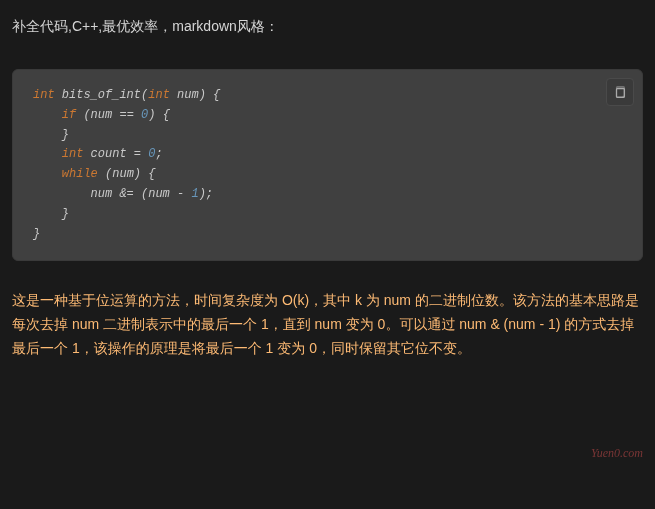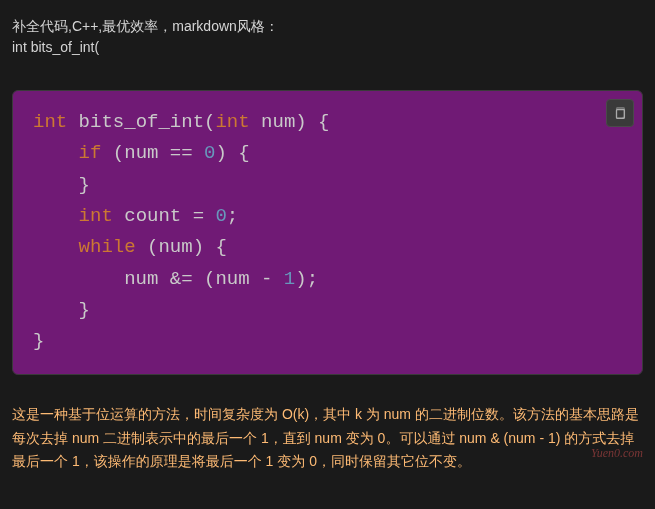--- a/index.html
+++ b/index.html
@@ -17,29 +17,30 @@
       overflow: hidden;
     }
     .header {
       padding: 16px 24px 20px 12px;
     }
     .prompt-text {
       color: #d4d4d4;
       line-height: 1.5;
     }
     .code-block {
-      background: #701a75;
+      background: #404040;
       border: 1px solid #3a3a3a;
       border-radius: 6px;
       margin: 12px;
       position: relative;
       padding: 16px 20px;
       font-family: "Consolas", "Monaco", "Courier New", monospace;
-      font-size: 19px;
+      font-size: 12px;
       line-height: 1.65;
+      font-style: italic;
     }
     .copy-button {
       position: absolute;
       top: 8px;
       right: 8px;
       width: 28px;
       height: 28px;
       background: #3a3a3a;
       border: 1px solid #4a4a4a;
       border-radius: 4px;
@@ -75,21 +76,20 @@
       font-style: italic;
       font-size: 12px;
       opacity: 0.85;
     }
   </style>
 </head>
 <body>
 
 <div class="header">
   <div class="prompt-text">补全代码,C++,最优效率，markdown风格：</div>
-  <div class="prompt-text">int bits_of_int(</div>
 </div>
 
 <div class="code-block">
   <div class="copy-button">
     <svg class="copy-icon" viewBox="0 0 16 16" fill="none" stroke="#aaa" stroke-width="1.5">
       <rect x="4" y="4" width="9" height="10" rx="1"></rect>
       <path d="M4 4 V3 a1 1 0 0 1 1-1 h7 a1 1 0 0 1 1 1 v9 a1 1 0 0 1 -1 1 h-1" stroke-opacity="0.5"></path>
     </svg>
   </div>
   <div class="code-line"><span class="kw-type">int</span><span class="plain"> bits_of_int(</span><span class="kw-type">int</span><span class="plain"> num) {</span></div>

